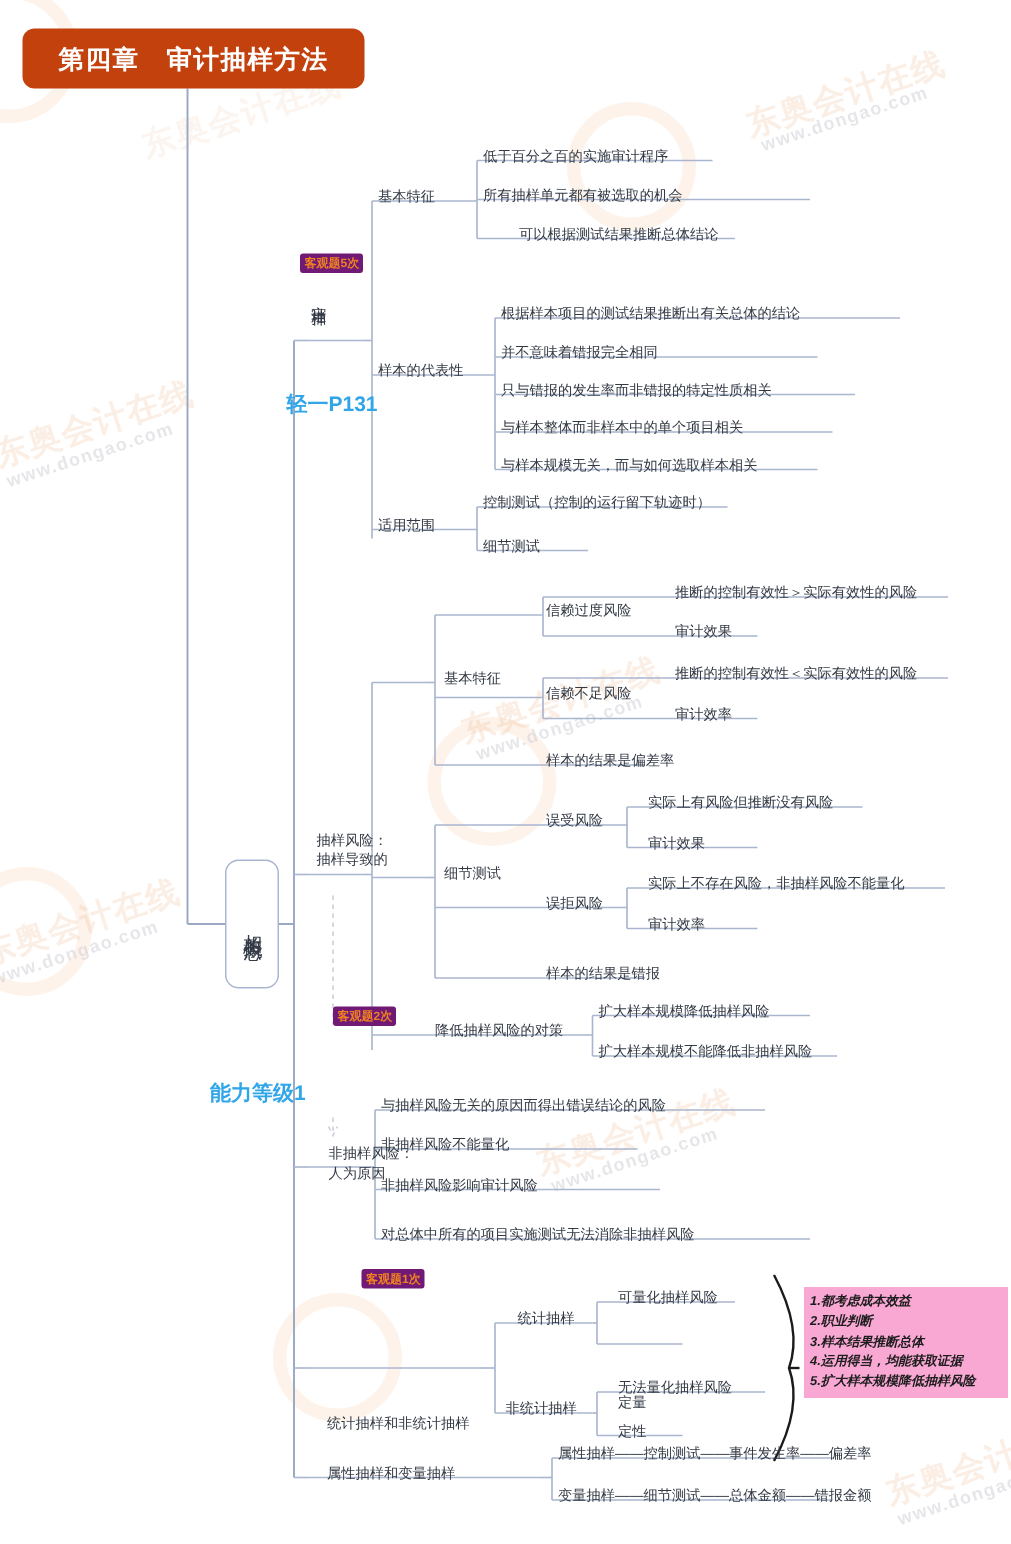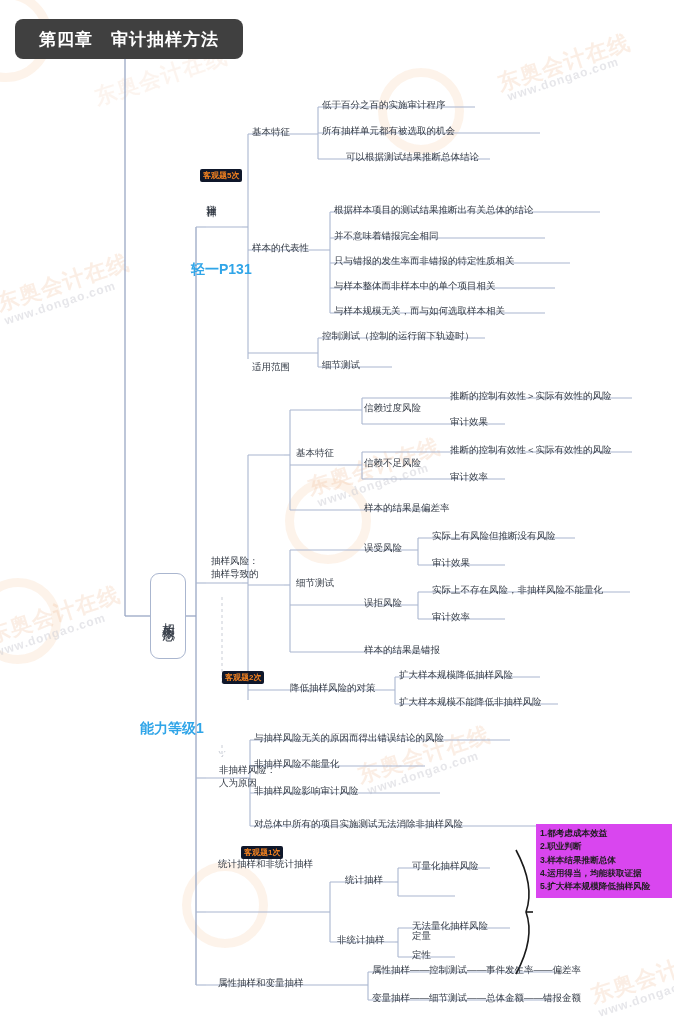--- a/index.html
+++ b/index.html
@@ -33,21 +33,21 @@
     border: 9px solid #f0b27f;
     border-radius: 50%;
     opacity: .16;
     pointer-events: none;
   }
   
   #header {
     position: absolute;
     left: 15px; top: 19px;
     width: 228px; height: 40px;
-    background: #404040;
+    background: #c2410c;
     border-radius: 8px;
     display: flex;
     align-items: center;
     justify-content: center;
     color: #ffffff;
     font-size: 17px;
     font-weight: bold;
     letter-spacing: 1px;
     z-index: 6;
   }
@@ -92,45 +92,46 @@
     text-orientation: upright;
     font-weight: 500;
   }
   
   .badge-orange {
     position: absolute;
     z-index: 7;
     font-size: 8px;
     font-weight: bold;
     color: #f08020;
-    background: #0f172a;
+    background: #701a75;
     padding: 1px 3px;
     border-radius: 2px;
     white-space: nowrap;
   }
   .badge-blue {
     position: absolute;
     z-index: 7;
     font-size: 14px;
     font-weight: bold;
     color: #30a5e8;
     white-space: nowrap;
   }
   
   #summary {
     position: absolute;
-    left: 536px; top: 824px;
+    left: 536px; top: 858px;
     width: 136px;
-    background: #d946ef;
+    background: #f9a8d4;
     padding: 3px 3px 4px 4px;
     z-index: 5;
     font-size: 8.6px;
     font-weight: bold;
     color: #1d1d1d;
     line-height: 1.55;
+    font-style: italic;
   }
   #summary div { white-space: nowrap; }
 </style>
 </head>
 <body>
 
 <div id="canvas">
 
   <div class="wm-ring" style="left:-40px;top:-10px;width:92px;height:92px;"></div>
   <div class="wm-ring" style="left:378px;top:68px;width:86px;height:86px;"></div>
@@ -280,21 +281,21 @@
   <div class="node" style="left:322px;top:125px;">所有抽样单元都有被选取的机会</div>
   <div class="node" style="left:322px;top:151px;margin-left:24px;">可以根据测试结果推断总体结论</div>
 
   <div class="node" style="left:252px;top:242px;">样本的代表性</div>
   <div class="node" style="left:334px;top:204px;">根据样本项目的测试结果推断出有关总体的结论</div>
   <div class="node" style="left:334px;top:230px;">并不意味着错报完全相同</div>
   <div class="node" style="left:334px;top:255px;">只与错报的发生率而非错报的特定性质相关</div>
   <div class="node" style="left:334px;top:280px;">与样本整体而非样本中的单个项目相关</div>
   <div class="node" style="left:334px;top:305px;">与样本规模无关，而与如何选取样本相关</div>
 
-  <div class="node" style="left:252px;top:345px;margin-top:16px;">适用范围</div>
+  <div class="node" style="left:252px;top:345px;">适用范围</div>
   <div class="node" style="left:322px;top:330px;">控制测试（控制的运行留下轨迹时）</div>
   <div class="node" style="left:322px;top:359px;">细节测试</div>
 
   <div class="node wrapz" style="left:211px;top:555px;line-height:1.35;">抽样风险：
 抽样导致的</div>
 
   <div class="node" style="left:296px;top:447px;">基本特征</div>
   <div class="node" style="left:364px;top:402px;">信赖过度风险</div>
   <div class="node" style="left:450px;top:390px;">推断的控制有效性＞实际有效性的风险</div>
   <div class="node" style="left:450px;top:416px;">审计效果</div>
@@ -316,21 +317,21 @@
   <div class="node" style="left:399px;top:669px;">扩大样本规模降低抽样风险</div>
   <div class="node" style="left:399px;top:696px;">扩大样本规模不能降低非抽样风险</div>
 
   <div class="node wrapz" style="left:219px;top:764px;line-height:1.35;">非抽样风险：
 人为原因</div>
   <div class="node" style="left:254px;top:732px;">与抽样风险无关的原因而得出错误结论的风险</div>
   <div class="node" style="left:254px;top:758px;">非抽样风险不能量化</div>
   <div class="node" style="left:254px;top:785px;">非抽样风险影响审计风险</div>
   <div class="node" style="left:254px;top:818px;">对总体中所有的项目实施测试无法消除非抽样风险</div>
 
-  <div class="node" style="left:218px;top:858px;">统计抽样和非统计抽样</div>
+  <div class="node" style="left:218px;top:944px;">统计抽样和非统计抽样</div>
   <div class="node" style="left:345px;top:874px;">统计抽样</div>
   <div class="node" style="left:412px;top:860px;">可量化抽样风险</div>
   <div class="node" style="left:412px;top:888px;margin-top:42px;">定量</div>
   <div class="node" style="left:337px;top:934px;">非统计抽样</div>
   <div class="node" style="left:412px;top:920px;">无法量化抽样风险</div>
   <div class="node" style="left:412px;top:949px;">定性</div>
 
   <div class="node" style="left:218px;top:977px;">属性抽样和变量抽样</div>
   <div class="node" style="left:372px;top:964px;">属性抽样——控制测试——事件发生率——偏差率</div>
   <div class="node" style="left:372px;top:992px;">变量抽样——细节测试——总体金额——错报金额</div>

